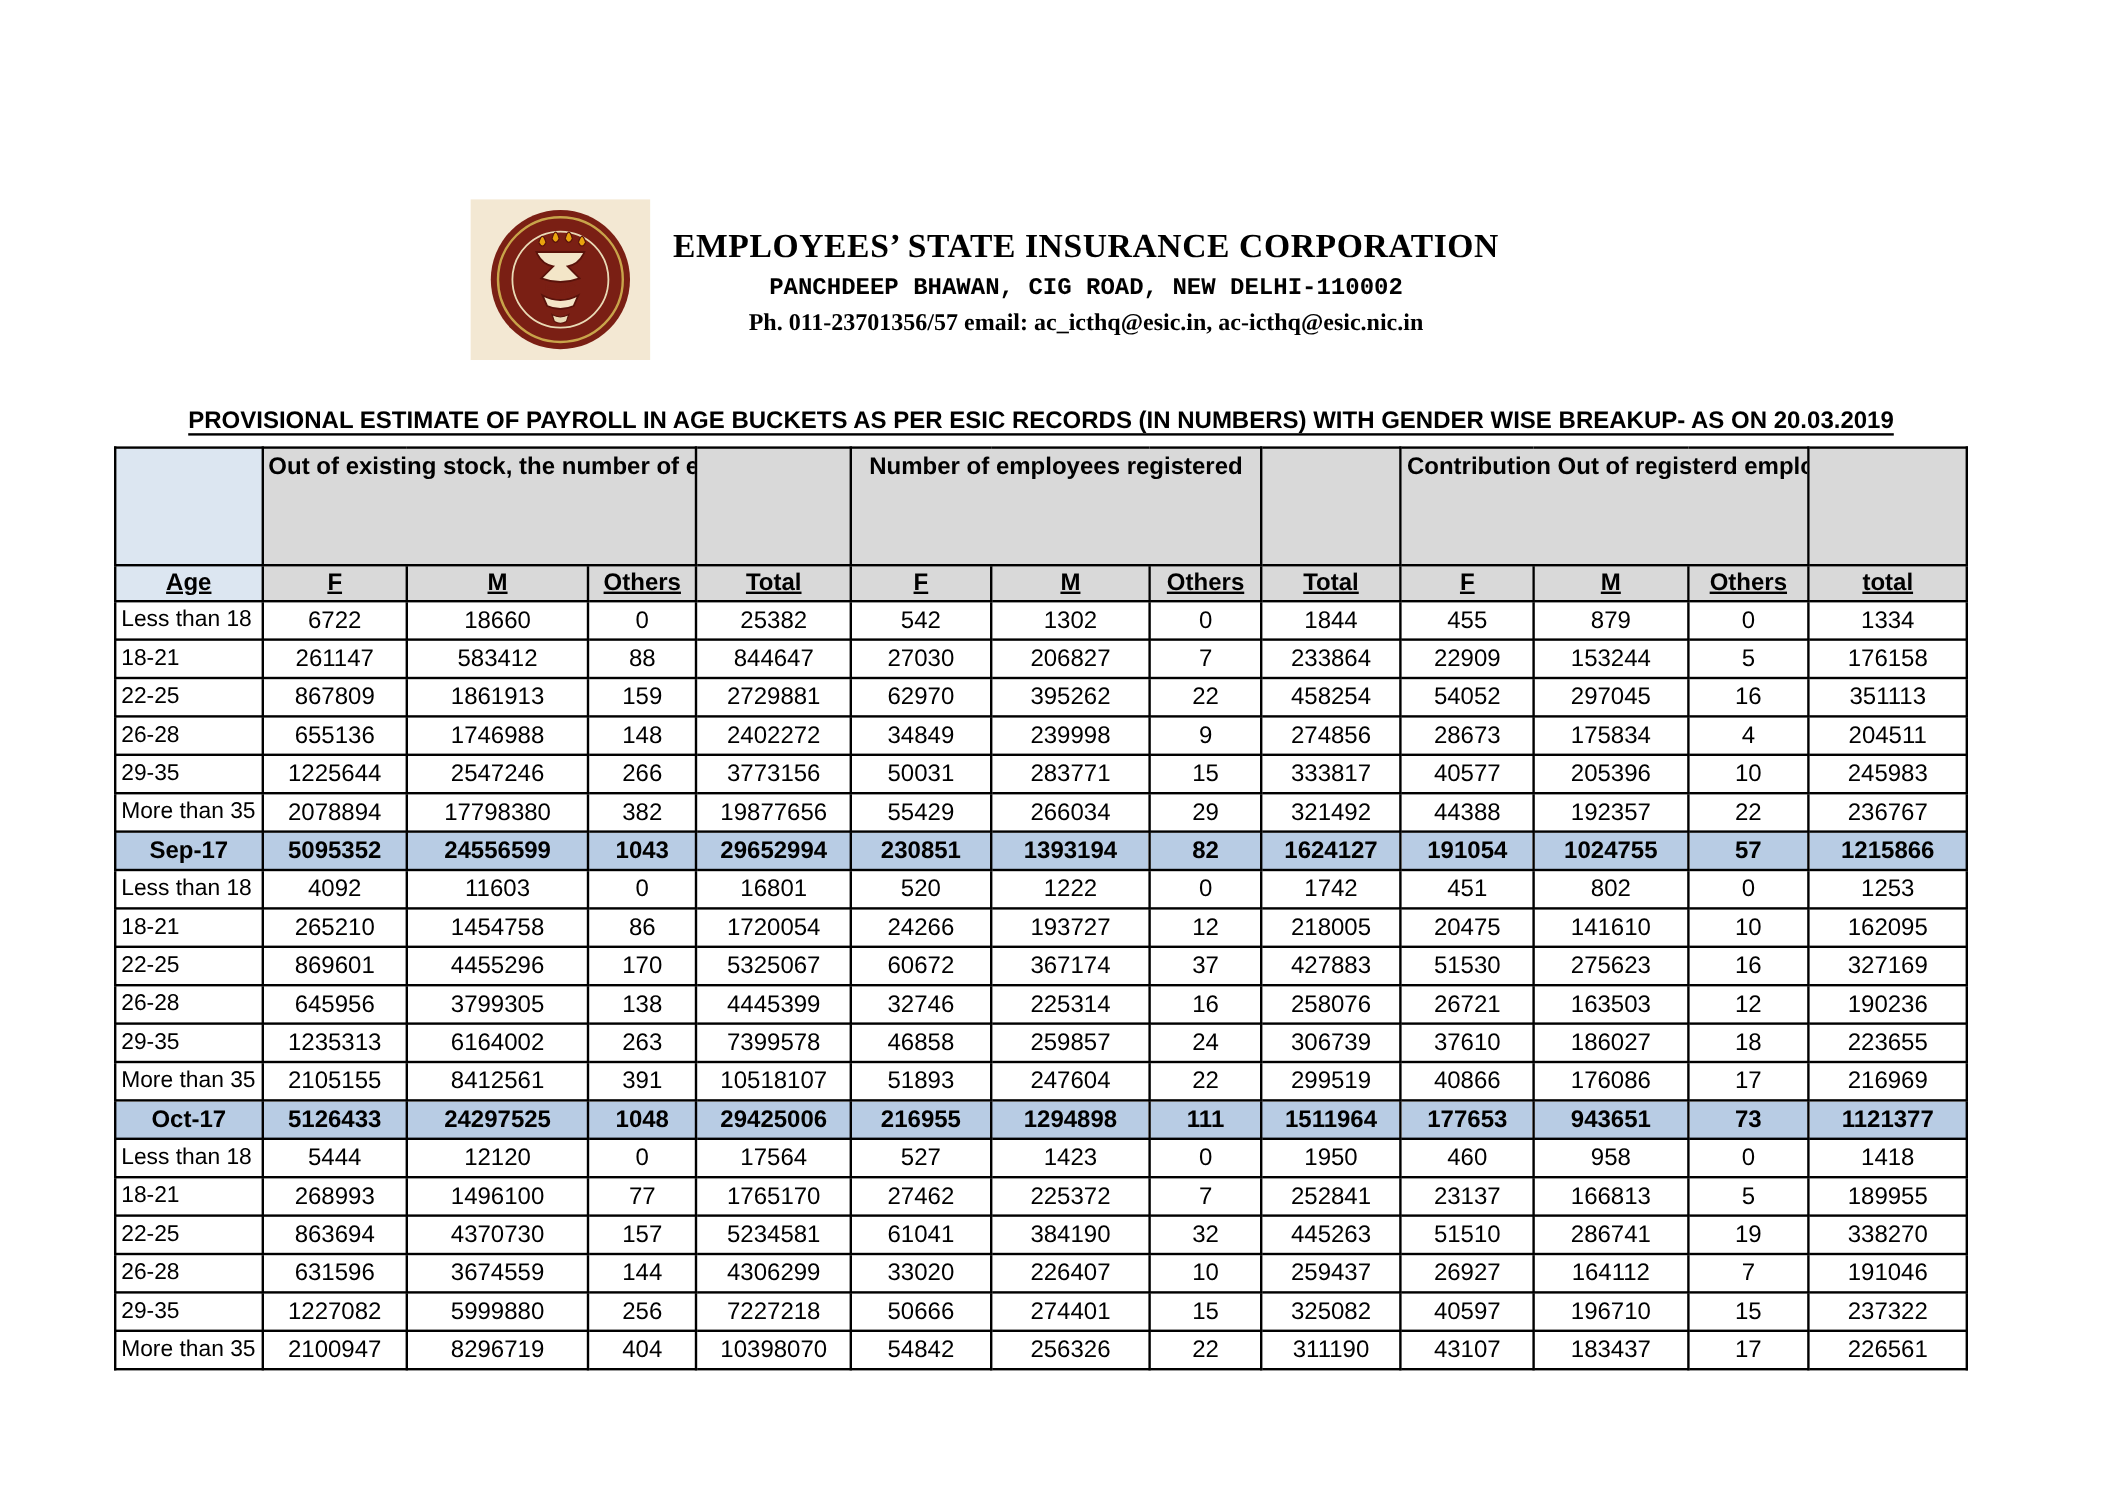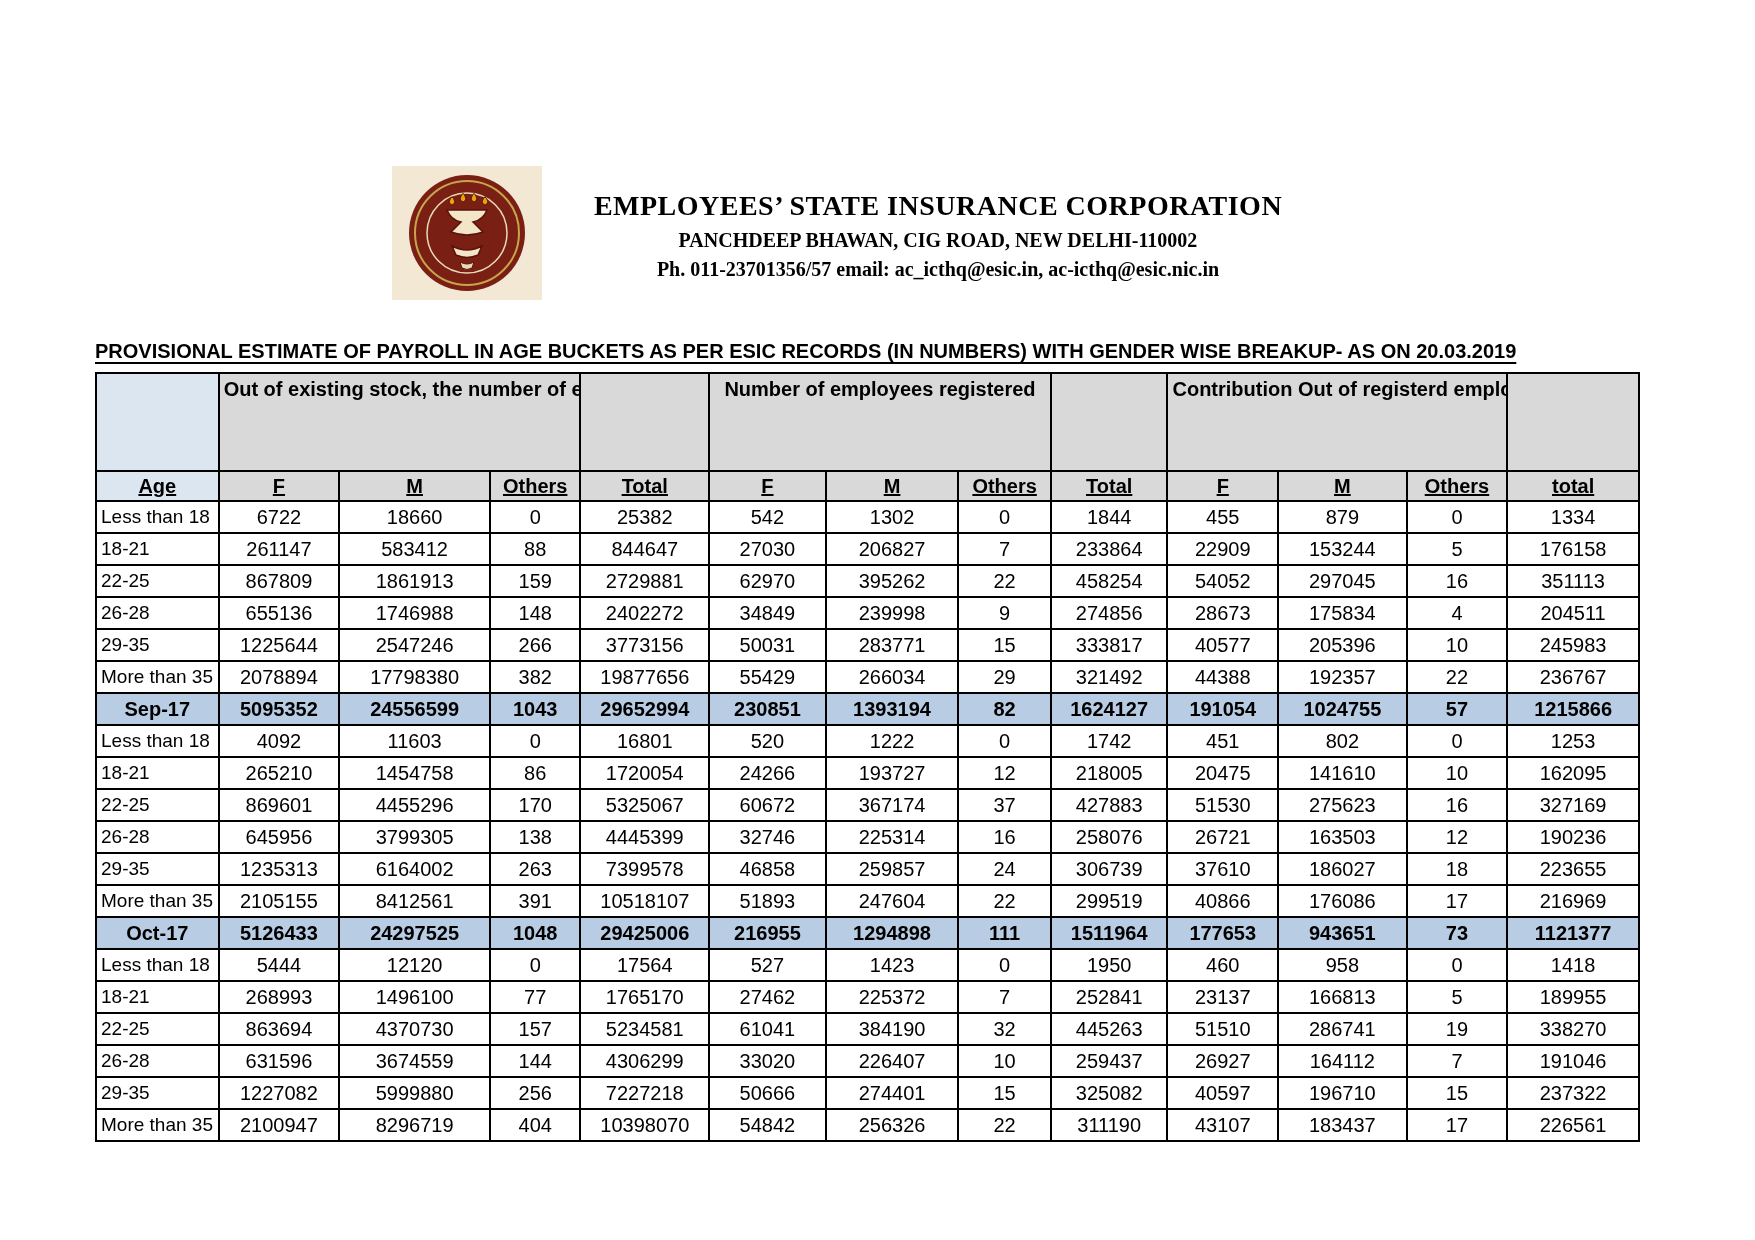--- a/index.html
+++ b/index.html
@@ -2,26 +2,26 @@
 <html style="--gray: #d9d9d9; --ageblue: #dce6f1; --sumblue: #b8cce4;"><head>
 <meta charset="utf-8">
 <style>
   html,body{margin:0;padding:0;background:#ffffff;}
   body{width:1755px;height:1240px;position:relative;overflow:hidden;
        font-family:"Liberation Sans",sans-serif;color:#000;}
 
   .logo-wrap{position:absolute;left:392px;top:166px;width:164px;height:134px;}
 
   .org-block{position:absolute;left:555px;top:190px;width:700px;text-align:center;
-             font-family:"Liberation Serif",serif;font-weight:bold;margin-left:33px;}
+             font-family:"Liberation Serif",serif;font-weight:bold;}
   .org-name{font-size:28px;letter-spacing:.5px;}
-  .org-address{font-size:20px;margin-top:7px;}
+  .org-address{font-size:20px;margin-top:7px;font-family:Liberation Mono, monospace;}
   .org-contact{font-size:20px;margin-top:6px;}
 
-  .doc-title{position:absolute;left:95px;top:340px;width:1545px;
+  .doc-title{position:absolute;left:95px;top:340px;width:1545px;text-align:center;
              font-size:20px;font-weight:bold;text-decoration:underline;
              text-underline-offset:4px;}
 
   table.payroll{position:absolute;left:95px;top:372px;border-collapse:collapse;
                 table-layout:fixed;width:1545px;}
   table.payroll th,table.payroll td{border:2px solid #000;overflow:hidden;
                 white-space:nowrap;padding:0 4px;}
   th.group{height:96px;vertical-align:top;padding-top:5px;font-size:20px;
            font-weight:bold;white-space:pre-line;line-height:30px;text-align:center;}
   .gray{background:var(--gray,#d9d9d9);}

